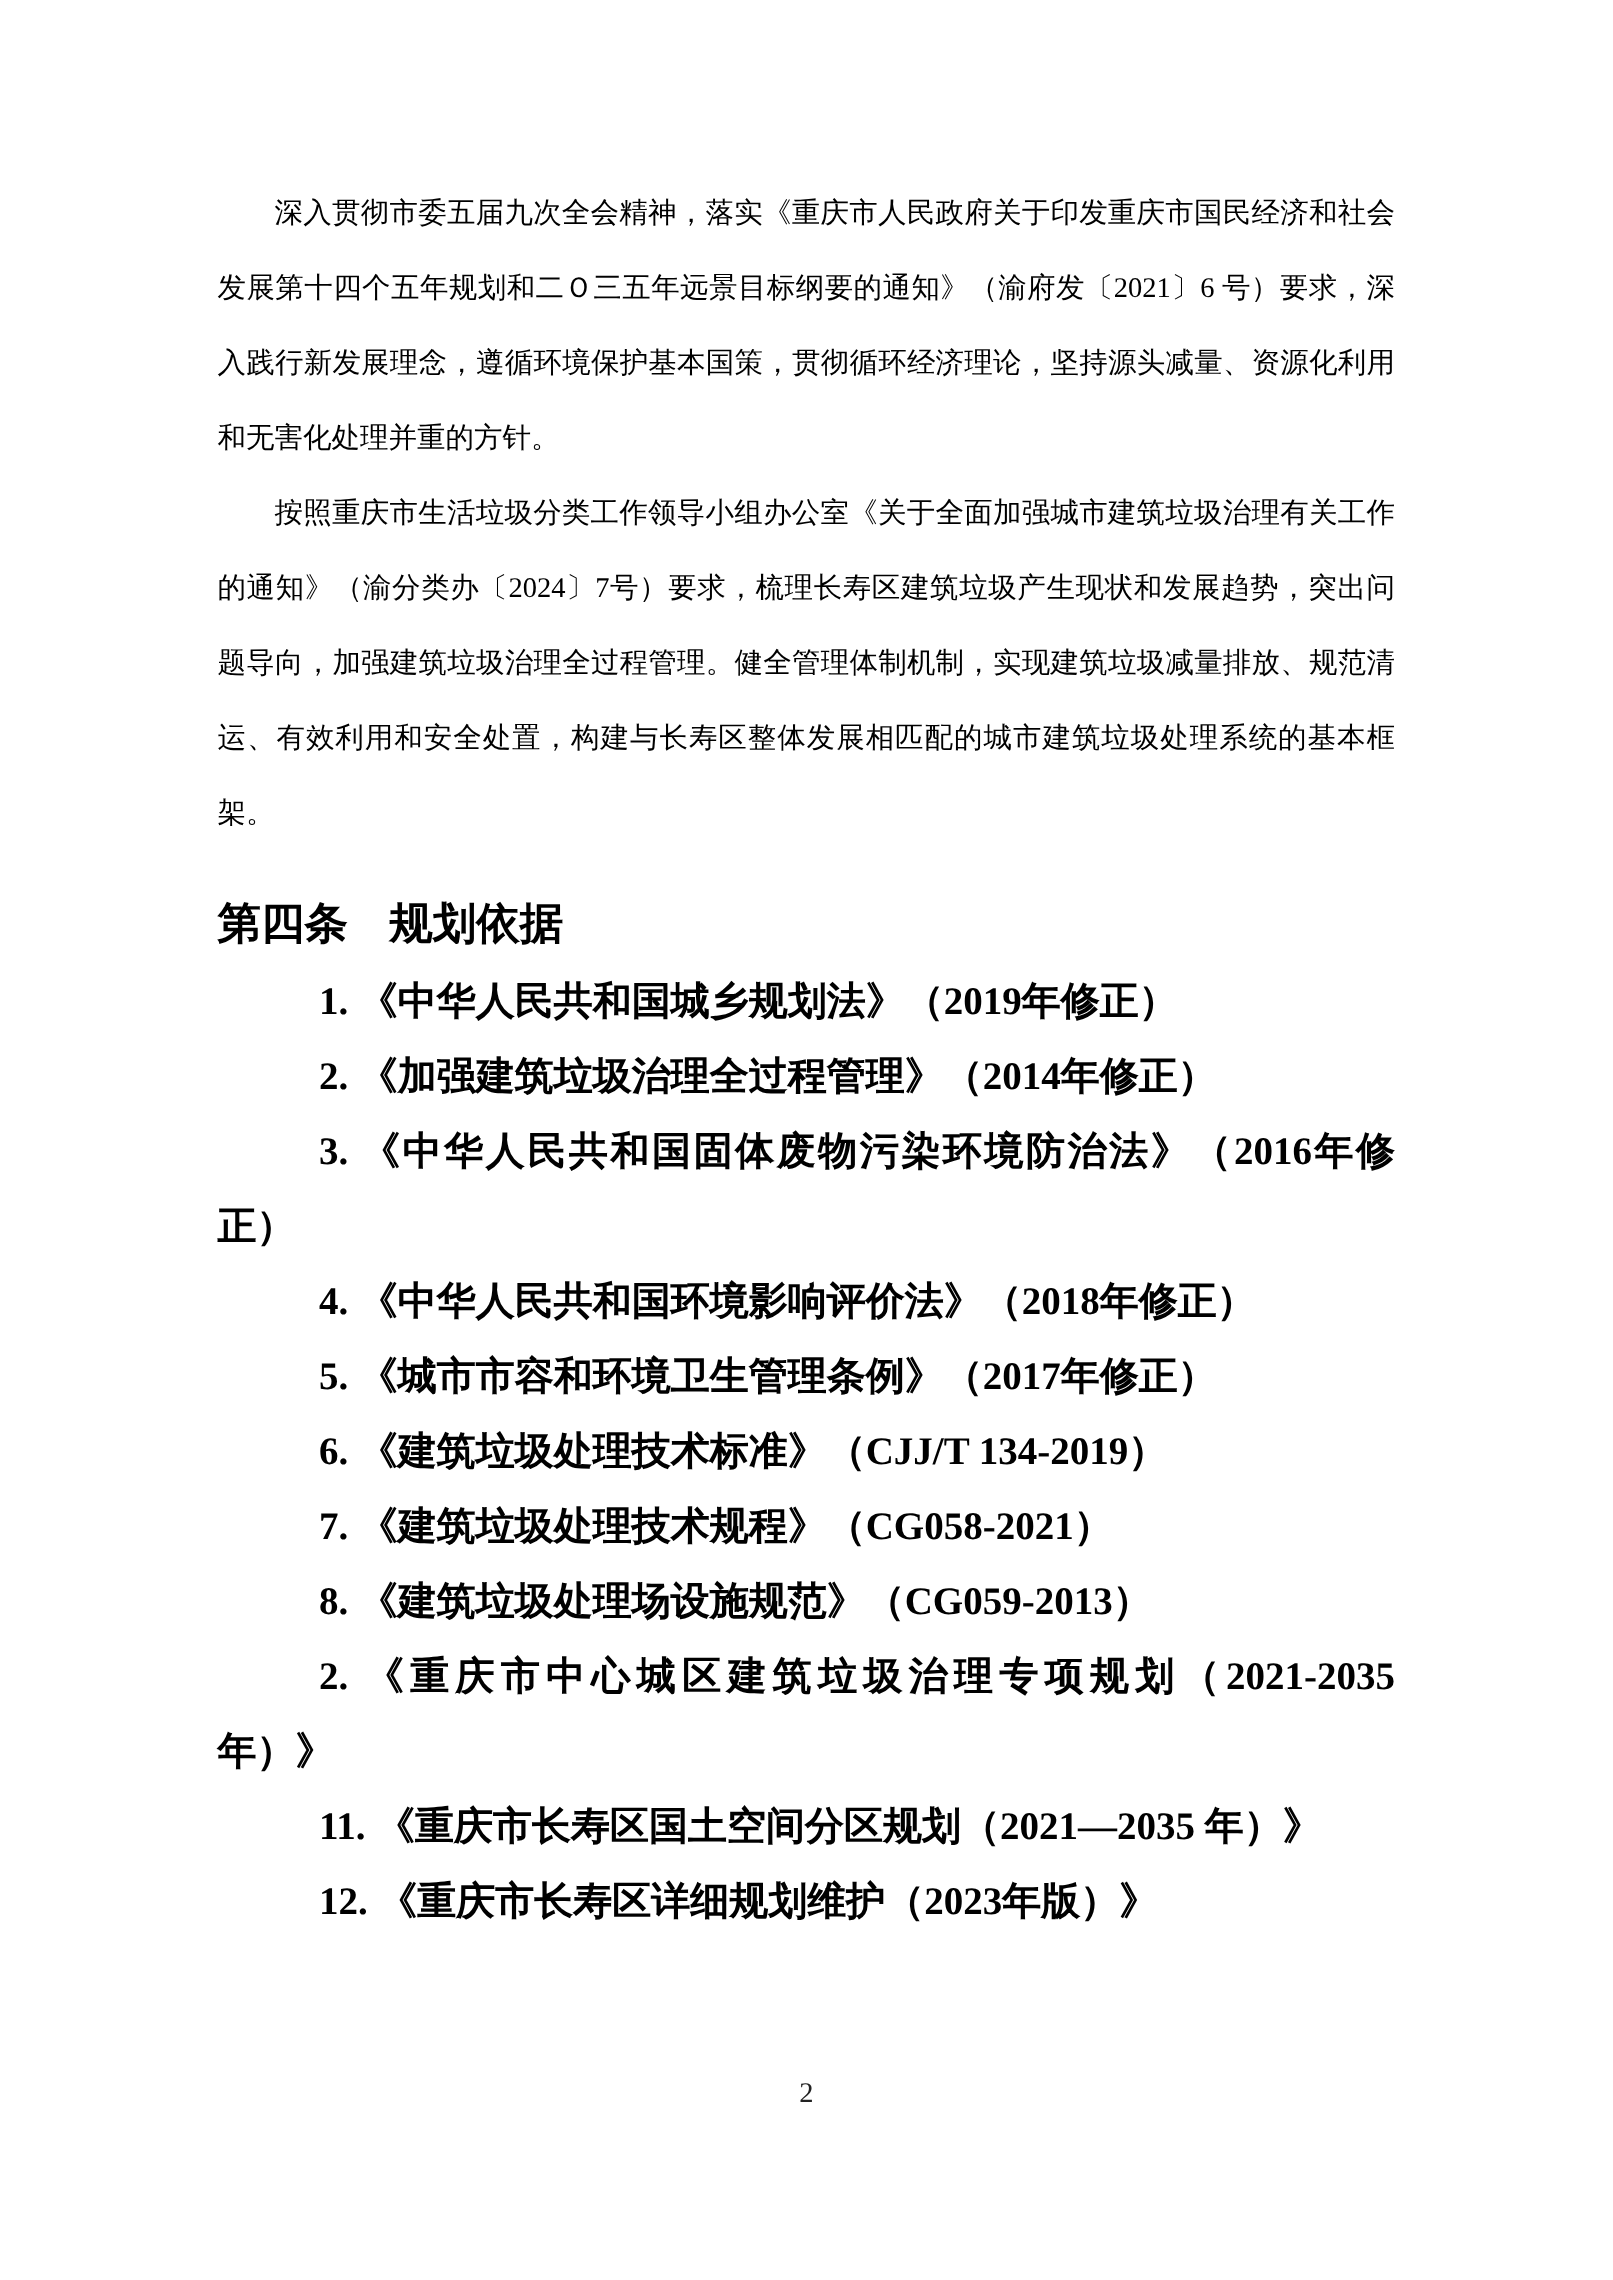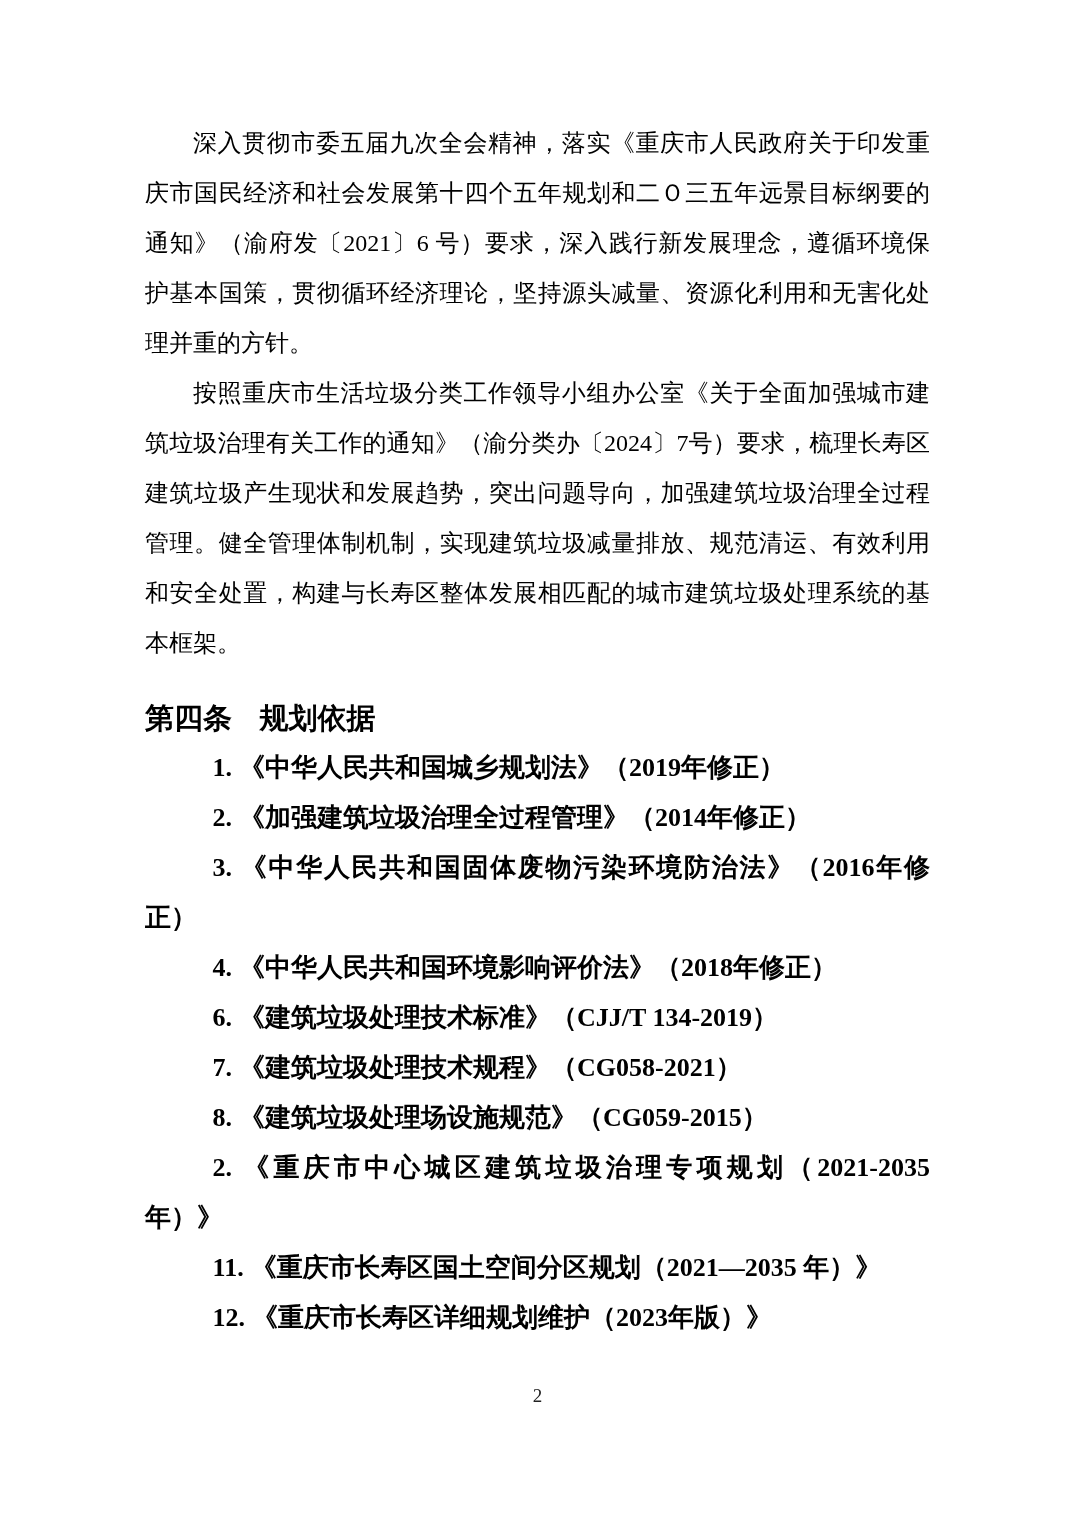--- a/index.html
+++ b/index.html
@@ -14,29 +14,29 @@
     margin: 0 auto;
     background: #ffffff;
     box-sizing: border-box;
     padding: 118px 145px 0 145px;
     font-family: "Liberation Serif", "DejaVu Serif", serif;
     color: #000000;
     overflow: hidden;
   }
   .para {
     margin: 0;
-    font-size: 24px;
+    font-size: 19px;
     line-height: 50px;
     text-align: justify;
     text-indent: 2em;
     word-break: break-all;
   }
   .heading {
     margin: 25px 0 0 0;
-    font-family: Liberation Sans, sans-serif;
+    font-family: Liberation Mono, monospace;
     font-weight: 700;
     font-size: 29px;
     line-height: 50px;
     color: #000000;
   }
   .sec-num {
     margin-right: 0.95em;
   }
   .ref-list {
     margin: 0;
@@ -72,23 +72,24 @@
   <p class="para">深入贯彻市委五届九次全会精神，落实《重庆市人民政府关于印发重庆市国民经济和社会发展第十四个五年规划和二Ｏ三五年远景目标纲要的通知》（渝府发〔2021〕6 号）要求，深入践行新发展理念，遵循环境保护基本国策，贯彻循环经济理论，坚持源头减量、资源化利用和无害化处理并重的方针。</p>
   <p class="para">按照重庆市生活垃圾分类工作领导小组办公室《关于全面加强城市建筑垃圾治理有关工作的通知》（渝分类办〔2024〕7号）要求，梳理长寿区建筑垃圾产生现状和发展趋势，突出问题导向，加强建筑垃圾治理全过程管理。健全管理体制机制，实现建筑垃圾减量排放、规范清运、有效利用和安全处置，构建与长寿区整体发展相匹配的城市建筑垃圾处理系统的基本框架。</p>
 
   <h2 class="heading"><span class="sec-num">第四条</span><span>规划依据</span></h2>
 
   <div class="ref-list">
     <p class="list-item"><span class="item-num">1.</span><span>《中华人民共和国城乡规划法》（2019年修正）</span></p>
     <p class="list-item"><span class="item-num">2.</span><span>《加强建筑垃圾治理全过程管理》（2014年修正）</span></p>
     <p class="list-item"><span class="item-num">3.</span><span>《中华人民共和国固体废物污染环境防治法》（2016年修正）</span></p>
     <p class="list-item"><span class="item-num">4.</span><span>《中华人民共和国环境影响评价法》（2018年修正）</span></p>
+    <p class="list-item"><span class="item-num">5.</span><span>《城市市容和环境卫生管理条例》（2017年修正）</span></p>
     <p class="list-item"><span class="item-num">6.</span><span>《建筑垃圾处理技术标准》（CJJ/T 134-2019）</span></p>
     <p class="list-item"><span class="item-num">7.</span><span>《建筑垃圾处理技术规程》（CG058-2021）</span></p>
-    <p class="list-item"><span class="item-num">8.</span><span>《建筑垃圾处理场设施规范》（CG059-2015）</span></p>
+    <p class="list-item"><span class="item-num">8.</span><span>《建筑垃圾处理场设施规范》（CG059-2013）</span></p>
     <p class="list-item"><span class="item-num">2.</span><span>《重庆市中心城区建筑垃圾治理专项规划（2021-2035 年）》</span></p>
     <p class="list-item"><span class="item-num">11.</span><span>《重庆市长寿区国土空间分区规划（2021—2035 年）》</span></p>
     <p class="list-item"><span class="item-num">12.</span><span>《重庆市长寿区详细规划维护（2023年版）》</span></p>
   </div>
 
   <div class="page-number">2</div>
 
 </div>
 
 </body></html>

